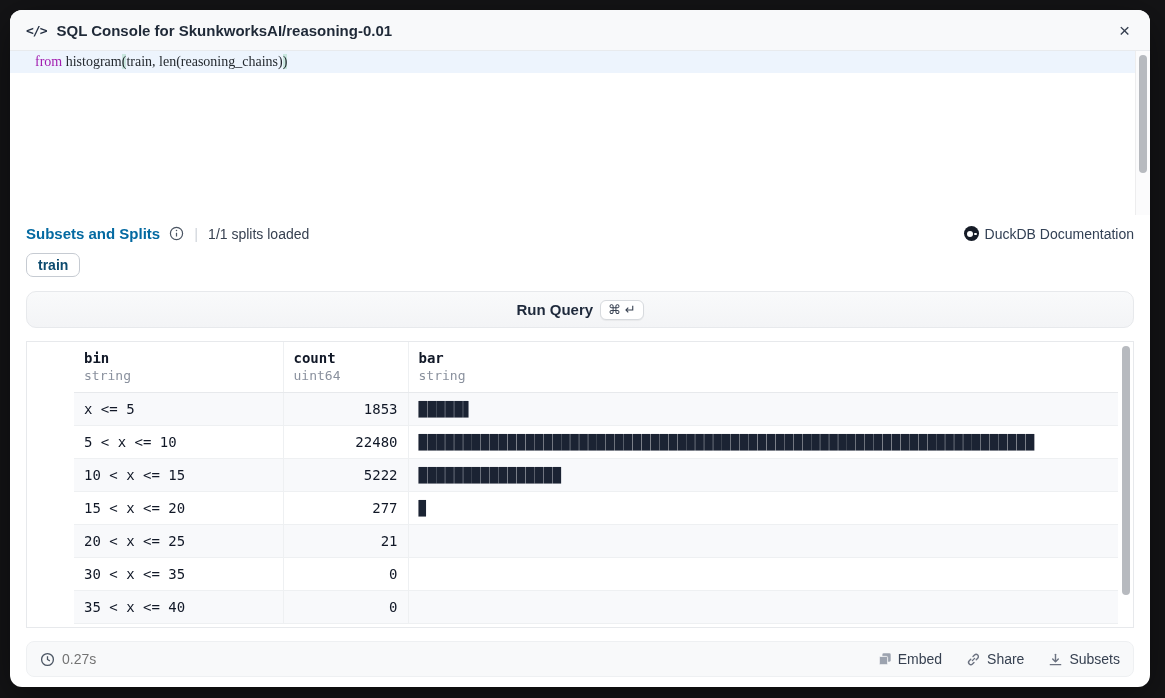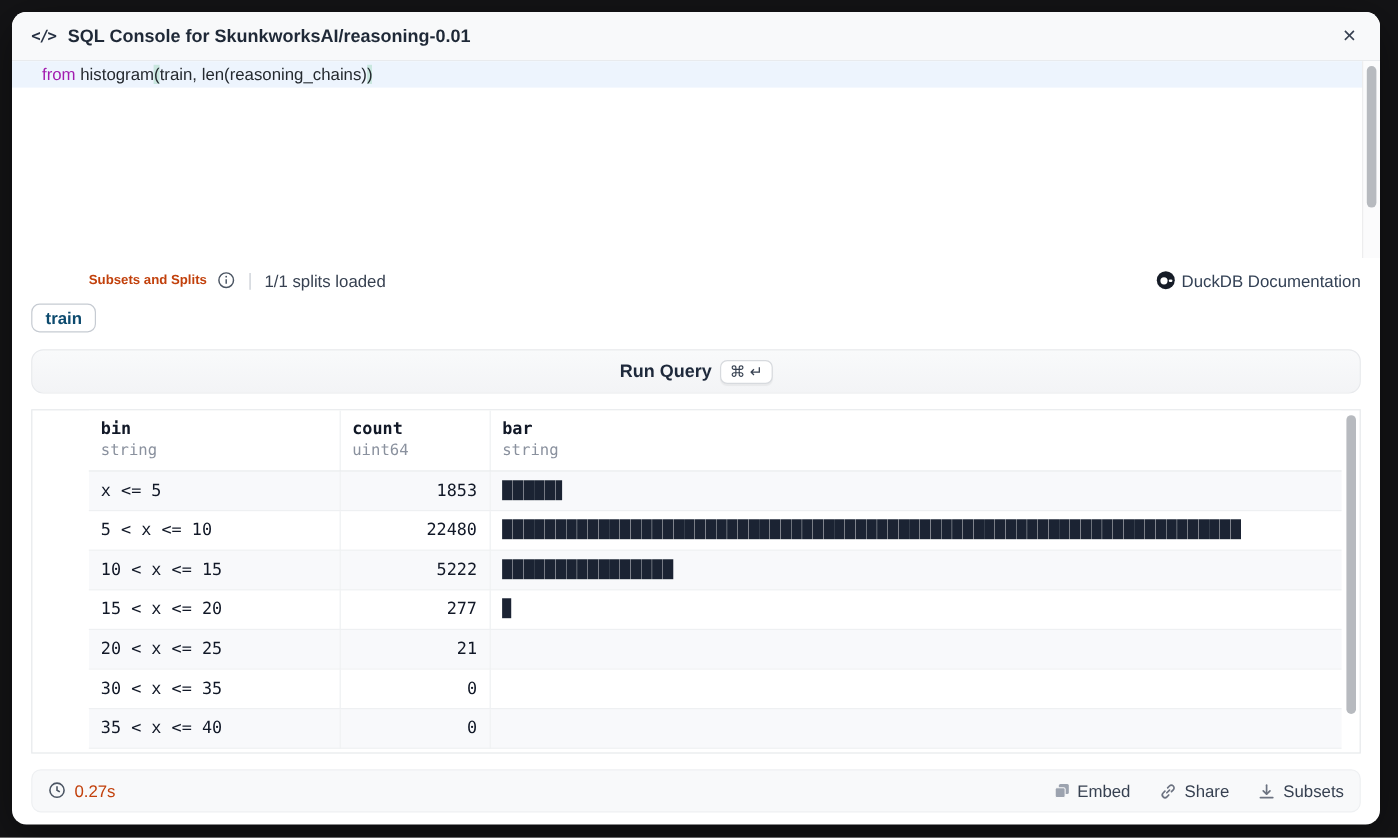--- a/index.html
+++ b/index.html
@@ -29,40 +29,40 @@
     font-size:13px; font-weight:bold; color:#253042; letter-spacing:-1px;
   }
   .modal-title { font-size:15px; font-weight:bold; color:#1f2937; }
   .close-btn {
     margin-left:auto; background:none; border:none; cursor:pointer;
     font-size:19px; color:#374151; line-height:1; padding:2px 4px;
   }
   
   .editor {
     height:164px; flex:0 0 164px; position:relative; background:#ffffff;
-    font-family:Liberation Sans, sans-serif; font-size:14px;
+    font-family:Liberation Serif, serif; font-size:14px;
   }
   .cm-line {
     background:#edf4fd; padding:3px 0 3px 25px; white-space:pre;
     color:#24292f; width:calc(100% - 15px);
   }
   .tok-kw { color:#a21caf; }
   .tok-match { background:#c9e7df; }
   .editor-scroll {
     position:absolute; right:0; top:0; bottom:0; width:15px;
     background:#fbfbfc; border-left:1px solid #ededee;
   }
   .editor-scroll .thumb {
     position:absolute; top:4px; left:3px; width:8px; height:118px;
     background:#b7babf; border-radius:5px;
   }
   
   .modal-body { flex:1; padding:10px 16px 0 16px; position:relative; }
   .subsets-row { display:flex; align-items:center; gap:9px; }
-  .subsets-title { font-size:11px; font-weight:bold; color:#c2410c;margin-left:48px; }
+  .subsets-title { font-size:15px; font-weight:bold; color:#0369a1; }
   .info-icon { width:15px; height:15px; color:#4b5563; display:inline-flex; }
   .divider { color:#d1d5db; font-size:15px; padding:0 1px; }
   .loaded-status { font-size:14px; color:#374151; }
   .docs-link {
     margin-left:auto; display:flex; align-items:center; gap:6px;
     font-size:14px; color:#334155; cursor:pointer; text-decoration:none;
   }
   .duckdb-icon { width:15px; height:15px; position:relative; }
   .duckdb-icon .c { position:absolute; inset:0; background:#161c27; border-radius:50%; }
   .duckdb-icon .d { position:absolute; left:3px; top:4.5px; width:6px; height:6px; background:#fff; border-radius:50%; }
@@ -115,21 +115,21 @@
   .table-scroll .thumb {
     position:absolute; top:2px; left:1px; width:8px; height:249px;
     background:#b7babf; border-radius:5px;
   }
   
   .modal-footer {
     position:absolute; left:16px; right:16px; bottom:10px; height:36px;
     background:#f8f9fa; border:1px solid #eef0f2; border-radius:8px;
     display:flex; align-items:center; padding:0 13px;
   }
-  .duration { display:flex; gap:7px; font-size:14px; color:#c2410c; }
+  .duration { display:flex; align-items:center; gap:7px; font-size:14px; color:#737373; }
   .footer-actions { margin-left:auto; display:flex; align-items:center; gap:24px; }
   .footer-action {
     display:flex; align-items:center; gap:6px; background:none; border:none;
     font-size:14px; color:#374151; cursor:pointer; font-family:inherit;
   }
   .icon-svg { display:block; }
 </style>
 </head>
 <body>
 

